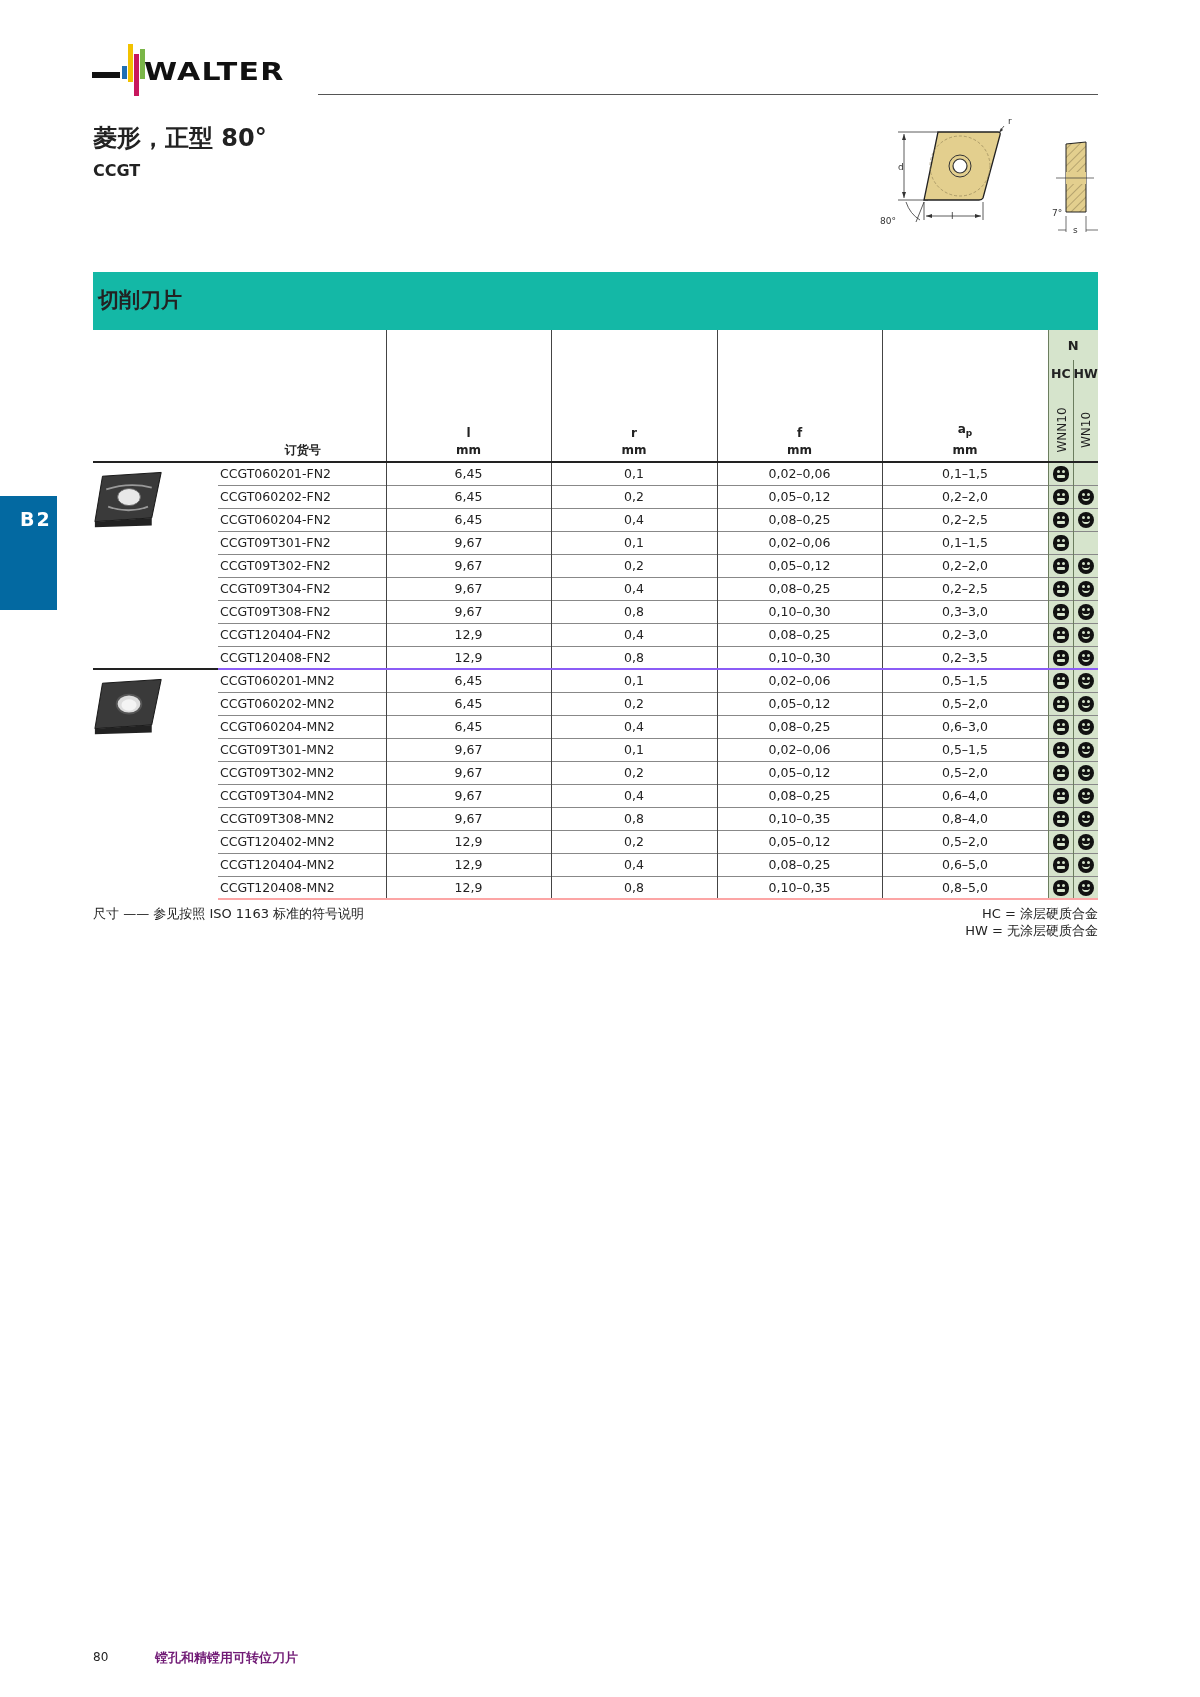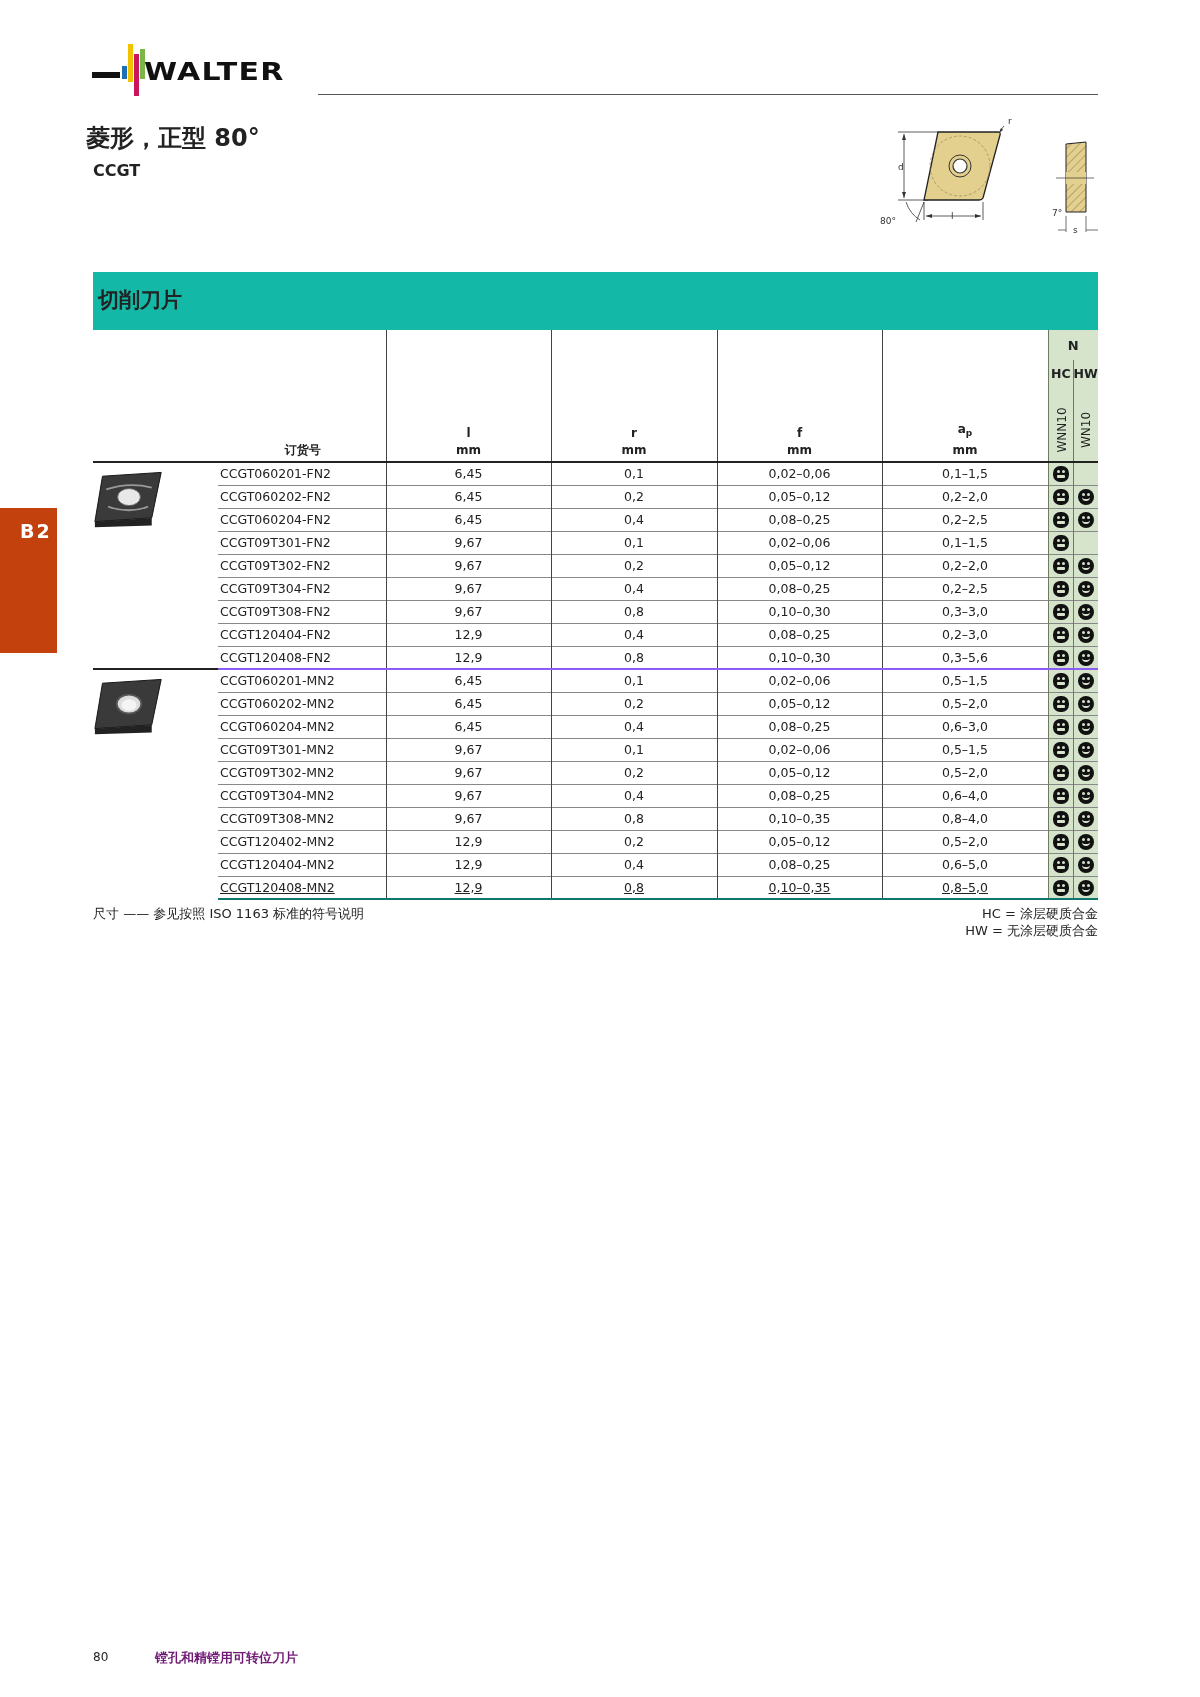--- a/index.html
+++ b/index.html
@@ -6,50 +6,50 @@
   html, body { width: 1200px; height: 1697px; background: #ffffff; }
   body { position: relative; font-family: "DejaVu Sans", "Liberation Sans", sans-serif; color: #1a1a1a; overflow: hidden; }
 
   
   .logo { position: absolute; left: 92px; top: 44px; width: 200px; height: 52px; }
   .logo-bar-black { position: absolute; left: 0; top: 28px; width: 28px; height: 6px; background: #111; }
   .logo-bar { position: absolute; width: 5px; }
   .logo-text { position: absolute; left: 52px; top: 14px; font-family: "DejaVu Sans", sans-serif; font-size: 24px; font-weight: bold; letter-spacing: 1px; color: #111; transform: scaleX(1.25); transform-origin: left center; }
   .top-rule { position: absolute; left: 318px; top: 94px; width: 780px; height: 1px; background: #555; }
 
-  .title { position: absolute; left: 86px; top: 122px; font-size: 24px; font-weight: bold; color: #222; font-family: "DejaVu Sans", sans-serif; }
+  .title { position: absolute; left: 93px; top: 122px; font-size: 24px; font-weight: bold; color: #222; font-family: "DejaVu Sans", sans-serif; }
   .subtitle { position: absolute; left: 93px; top: 161px; font-size: 16px; font-weight: bold; color: #222; font-family: "DejaVu Sans", sans-serif; }
 
   .diagram-front { position: absolute; left: 868px; top: 118px; width: 160px; height: 125px; }
   .diagram-side { position: absolute; left: 1036px; top: 136px; width: 70px; height: 104px; }
 
   
   .section-band { position: absolute; left: 93px; top: 272px; width: 1005px; height: 58px; background: #14b8a6; }
   .section-title { position: absolute; left: 5px; top: 14px; font-size: 21px; font-weight: bold; color: #222; }
 
   
-  .side-tab { position: absolute; left: 0; top: 508px; width: 57px; height: 145px; background: #c2410c; }
+  .side-tab { position: absolute; left: 0; top: 496px; width: 57px; height: 114px; background: #0369a1; }
   .side-tab-label { position: absolute; left: 20px; top: 12px; font-size: 19px; font-weight: bold; color: #ffffff; letter-spacing: 2px; }
 
   
   .table-wrap { position: absolute; left: 93px; top: 330px; width: 1005px; }
   table { border-collapse: collapse; width: 1005px; table-layout: fixed; font-family: "DejaVu Sans", sans-serif; }
   th { font-weight: bold; font-size: 12px; color: #222; vertical-align: bottom; padding-bottom: 2px; height: 132px; }
   th.ord { text-align: center; padding-left: 2px; }
   th.num { text-align: center; border-left: 1px solid #444; line-height: 17px; }
   th.grade { background: #d6e4cc; border-left: 1px solid #6b7d5e; padding: 0; position: relative; }
   td { font-size: 12.5px; color: #222; height: 23px; border-top: 1px solid #888; padding: 0; }
   td.ord { padding-left: 2px; margin-left: 36px; }
   td.num { text-align: center; border-left: 1px solid #444; }
   td.grade { background: #d6e4cc; border-left: 1px solid #6b7d5e; text-align: center; }
   td.photo { border-top: none; vertical-align: top; padding-top: 4px; }
   tr.head-row th { border-bottom: 2px solid #222; }
   tr.group-start td { border-top: 2px solid #8b5cf6; }
   tr.row td.photo { border-top: none; }
-  tbody tr:last-child td { border-bottom: 2px solid #0f766e; text-decoration: underline; }
+  tbody tr:last-child td { border-bottom: 2px solid #fca5a5; }
   tr.group-start td.photo { border-top: 2px solid #222; }
 
   .n-label { position: absolute; left: 0; right: 0; top: 8px; text-align: center; font-size: 13px; }
   .hchw { position: absolute; left: 0; right: 0; top: 36px; display: flex; font-size: 12.5px; }
   .hchw span { flex: 1; }
   .vline { position: absolute; left: 50%; top: 30px; bottom: 0; width: 1px; background: #6b7d5e; }
   .rot { position: absolute; bottom: 6px; width: 22px; height: 50px; display: flex; align-items: center; justify-content: center; }
   .rot span { display: block; transform: rotate(-90deg); font-size: 12px; white-space: nowrap; font-weight: normal; }
 
   .face { display: inline-block; width: 16px; height: 16px; border-radius: 50%; background: #111; position: relative; vertical-align: middle; }
@@ -247,21 +247,21 @@
           <td class="num">0,08–0,25</td>
           <td class="num">0,2–3,0</td>
           <td class="grade"><span class="face hc"><span class="mouth"></span></span></td>
           <td class="grade"><span class="face hw"><span class="mouth"></span></span></td>
         </tr>
         <tr class="row">
           <td class="ord">CCGT120408-FN2</td>
           <td class="num">12,9</td>
           <td class="num">0,8</td>
           <td class="num">0,10–0,30</td>
-          <td class="num">0,3–5,6</td>
+          <td class="num">0,2–3,5</td>
           <td class="grade"><span class="face hc"><span class="mouth"></span></span></td>
           <td class="grade"><span class="face hw"><span class="mouth"></span></span></td>
         </tr>
         <tr class="row group-start">
           <td class="photo" rowspan="10"><svg class="insert-img" viewBox="0 0 76 62">
               <polygon points="10,8 72,4 62,52 2,56" fill="#3a3a3a" stroke="#111"></polygon>
               <polygon points="2,56 62,52 62,60 2,62" fill="#222"></polygon>
               <ellipse cx="38" cy="30" rx="13" ry="10" fill="#ddd" stroke="#555" stroke-width="2"></ellipse>
               <ellipse cx="38" cy="31" rx="8" ry="6" fill="#f4f4f4"></ellipse>
             </svg></td>

